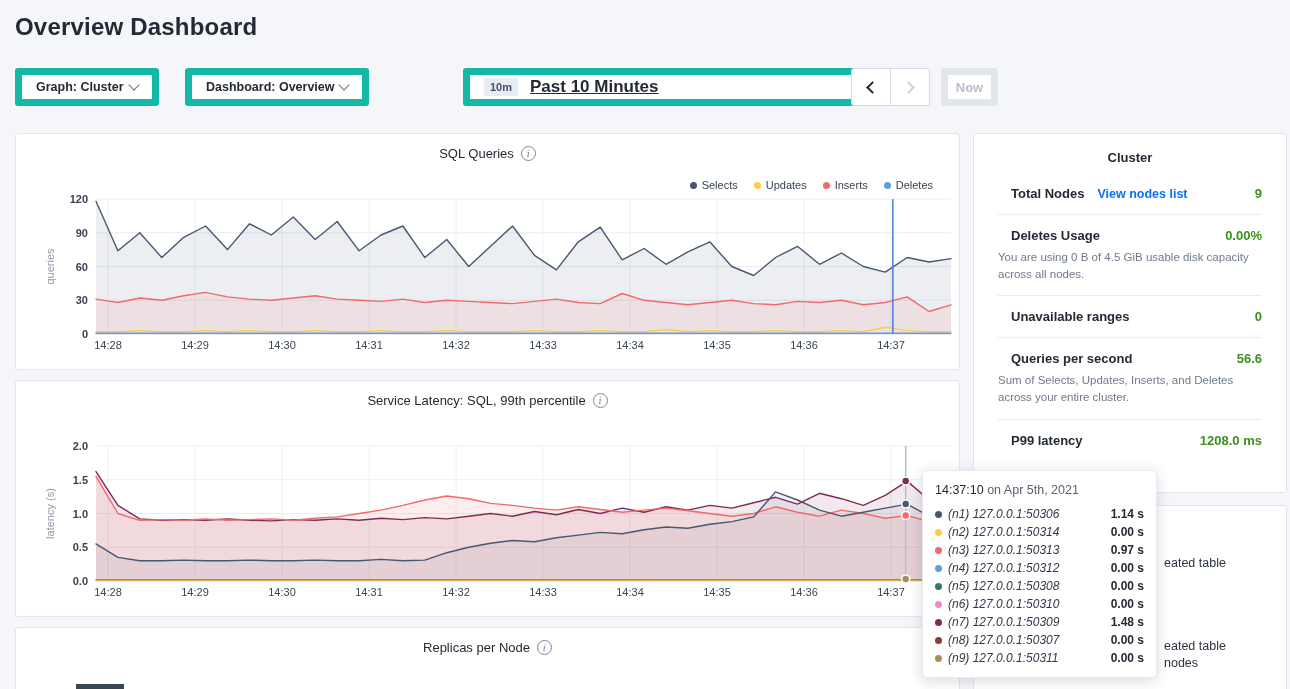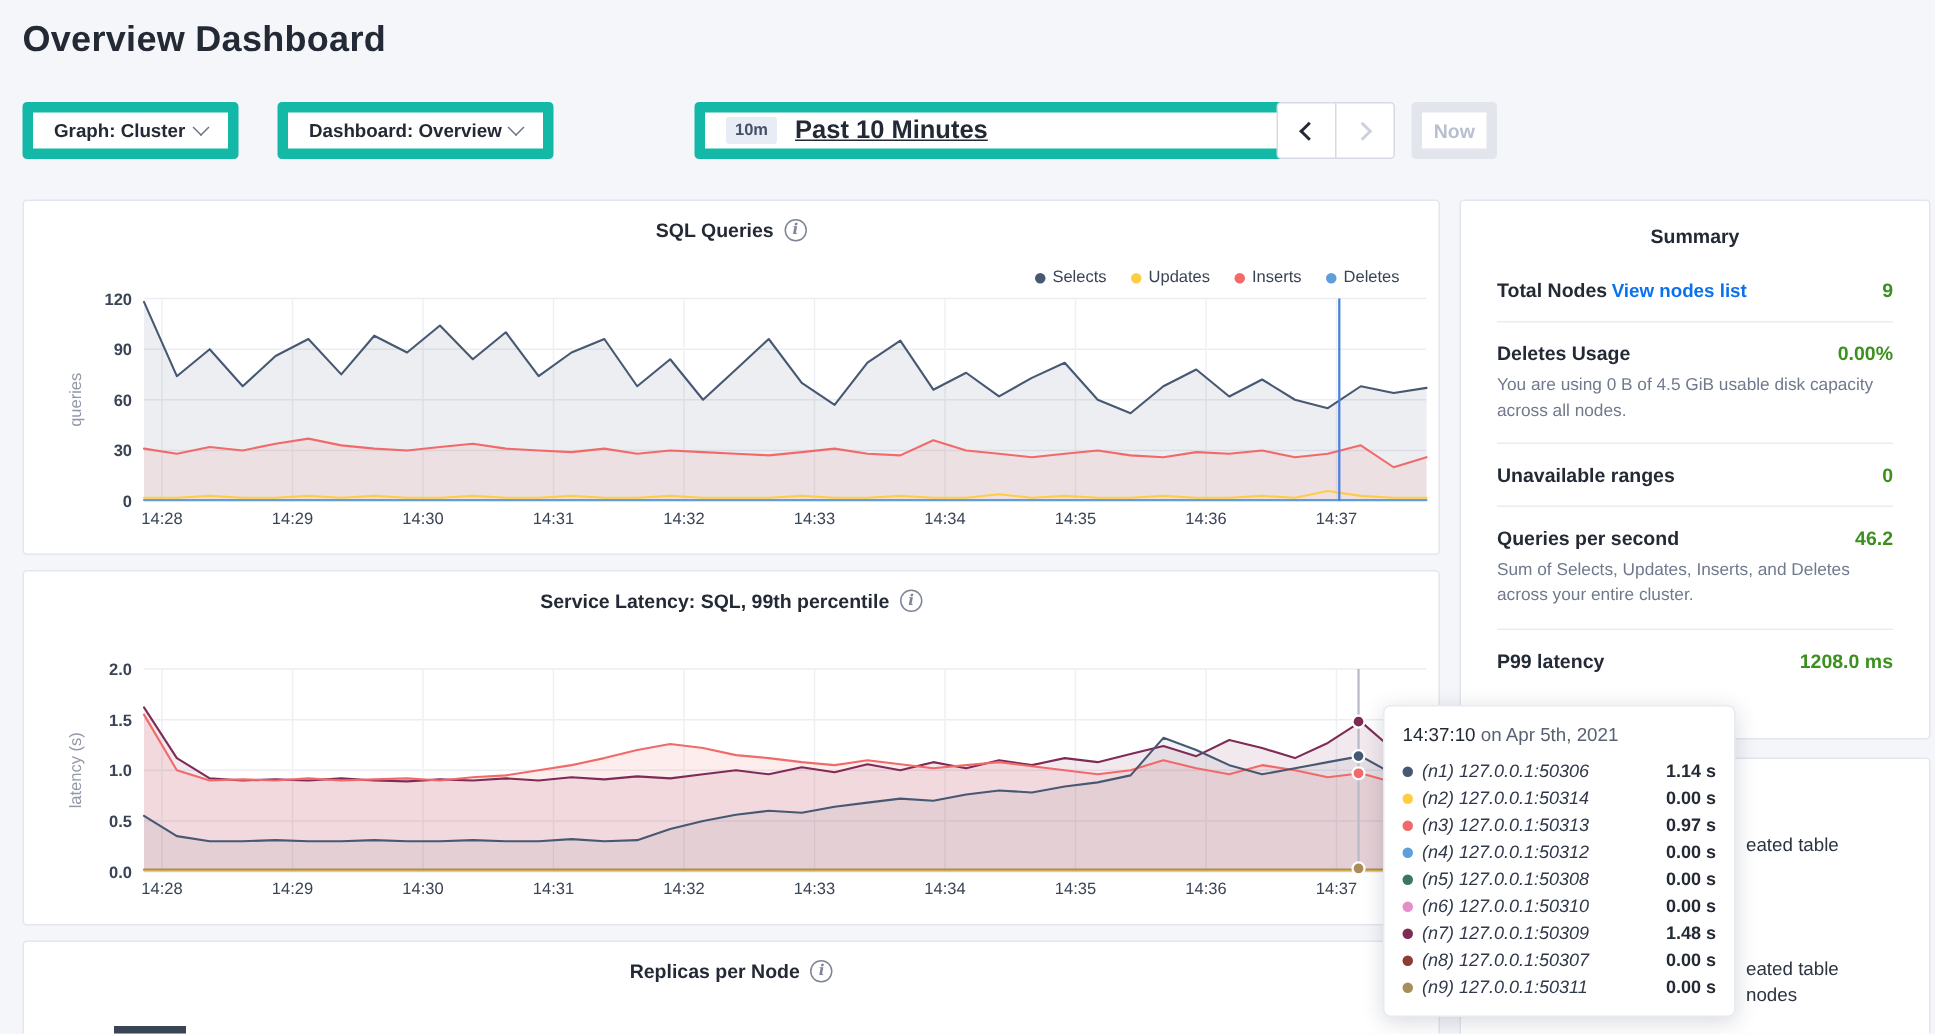--- a/index.html
+++ b/index.html
@@ -31,40 +31,40 @@
   .now{left:941px;top:68px;width:57px;justify-content:center;color:#b9c0cd;border-color:#e2e5ec;cursor:default;font-size:13px;}
 
   
   .card{position:absolute;background:#fff;border:1px solid #e3e6ee;border-radius:3px;box-sizing:border-box;}
   .c1{left:15px;top:133px;width:945px;height:237px;}
   .c2{left:15px;top:380px;width:945px;height:237px;}
   .c3{left:15px;top:627px;width:945px;height:100px;}
   .summary-card{left:973px;top:133px;width:314px;height:360px;}
   .events-card{left:973px;top:505px;width:314px;height:200px;z-index:1;}
 
-  .chart-title{position:absolute;top:12px;left:0;right:0;display:flex;justify-content:center;align-items:center;gap:7px;font-size:13px;font-weight:700;color:#242a35;z-index:2;}
+  .chart-title{position:absolute;top:12px;left:0;right:0;display:flex;justify-content:center;align-items:center;gap:7px;font-size:13px;font-weight:400;color:#242a35;z-index:2;}
   .info{width:15px;height:15px;border:1px solid #7d8596;border-radius:50%;color:#7d8596;font-size:10px;
         display:inline-flex;align-items:center;justify-content:center;font-style:italic;
         font-family:"DejaVu Serif",serif;box-sizing:border-box;cursor:pointer;flex:none;}
   .legend{position:absolute;top:45px;right:26px;display:flex;gap:16px;z-index:2;}
   .legend-item{display:flex;align-items:center;gap:5px;font-size:11px;color:#394455;cursor:pointer;}
   .legend-dot{width:7px;height:7px;border-radius:50%;}
   .chart-area{position:absolute;left:0;top:58px;width:945px;height:165px;}
   .chart-area svg{display:block;}
   text.ytick{font-family:"Liberation Sans",sans-serif;font-size:11px;font-weight:700;fill:#394455;}
   text.xtick{font-family:"Liberation Sans",sans-serif;font-size:11px;fill:#394455;}
   text.ylab{font-family:"Liberation Sans",sans-serif;font-size:11px;fill:#9298a7;}
   .partial-bar{position:absolute;left:60px;top:56px;width:48px;height:14px;background:#394455;}
 
   
   .summary-title{text-align:center;font-size:13px;font-weight:700;padding-top:16px;}
   .sum-rows{padding:8px 24px 0;}
   .sum-row{padding:13px 0;}
   .sum-row + .sum-row{border-top:1px solid #eaecf2;}
-  .sum-head{display:flex;align-items:baseline;gap:3px;}
+  .sum-head{display:flex;align-items:baseline;gap:13px;margin-left:13px;}
   .sum-label{font-size:13px;font-weight:700;}
   .sum-link{font-size:12.5px;font-weight:700;color:#0a72ef;text-decoration:none;cursor:pointer;}
   .sum-value{margin-left:auto;font-size:13px;font-weight:700;color:#3c911e;white-space:nowrap;}
   .sum-desc{margin-top:6px;font-size:11.5px;line-height:1.45;color:#707a8c;}
 
   
   .tooltip{position:absolute;left:922px;top:470px;width:235px;background:#fff;border:1px solid #e8eaf0;
            border-radius:5px;box-shadow:0 3px 14px rgba(40,50,70,.18);padding:10px 12px;z-index:50;box-sizing:border-box;}
   .tt-title{font-size:12.5px;margin:2px 0 8px;color:#242a35;}
   .tt-date{color:#596274;}
@@ -239,21 +239,21 @@
   <div class="chart-title">
     <span>Replicas per Node</span>
     <span class="info">
         <span>i</span>
       </span>
   </div>
   <div class="partial-bar"></div>
 </div>
 
 <div class="card summary-card">
-  <div class="summary-title">Summary</div>
+  <div class="summary-title">Cluster</div>
   <div class="sum-rows" id="summary-rows">
       <div class="sum-row">
         <div class="sum-head">
           <span class="sum-label">Total Nodes</span>
           <a class="sum-link">View nodes list</a>
           <span class="sum-value">9</span>
         </div>
       </div>
       <div class="sum-row">
         <div class="sum-head">
@@ -264,21 +264,21 @@
       </div>
       <div class="sum-row">
         <div class="sum-head">
           <span class="sum-label">Unavailable ranges</span>
           <span class="sum-value">0</span>
         </div>
       </div>
       <div class="sum-row">
         <div class="sum-head">
           <span class="sum-label">Queries per second</span>
-          <span class="sum-value">46.2</span>
+          <span class="sum-value">56.6</span>
         </div>
         <div class="sum-desc">Sum of Selects, Updates, Inserts, and Deletes across your entire cluster.</div>
       </div>
       <div class="sum-row">
         <div class="sum-head">
           <span class="sum-label">P99 latency</span>
           <span class="sum-value">1208.0 ms</span>
         </div>
       </div>
     </div>

